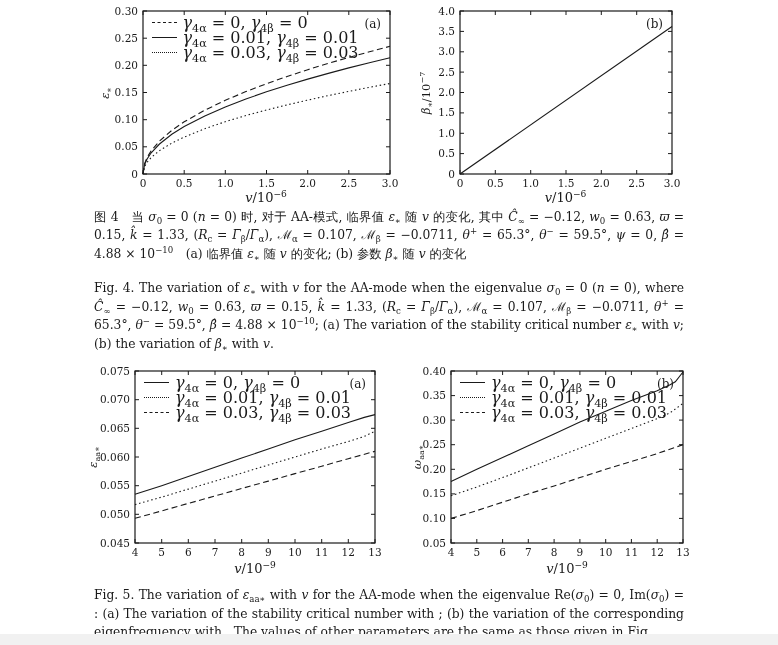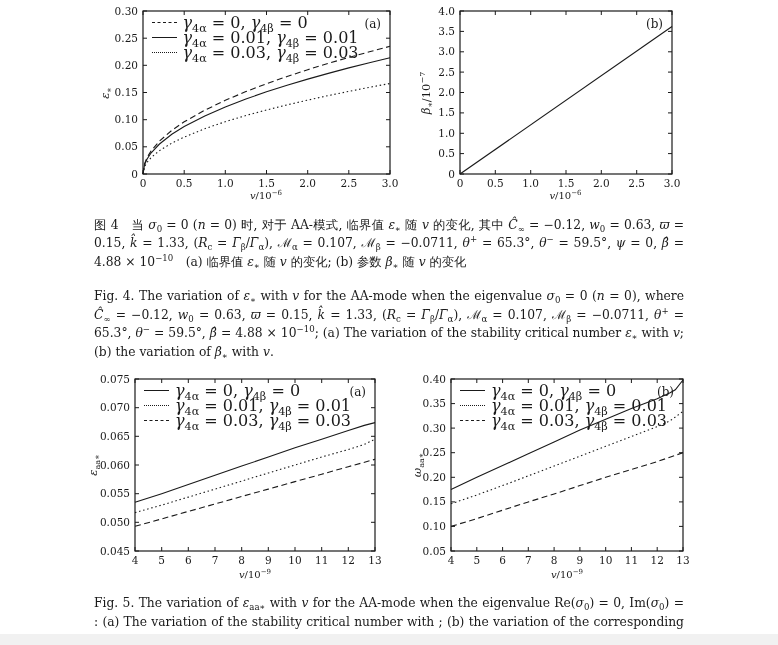--- a/index.html
+++ b/index.html
@@ -10,32 +10,32 @@
     position:relative;
   }
   .page{width:778px;height:645px;position:relative;}
   .figure-row{display:flex;justify-content:center;align-items:flex-start;}
   #fig4-row{margin-top:3px;gap:16px;}
   #fig5-row{margin-top:10px;gap:24px;}
   .chart{position:relative;}
   .chart svg{position:absolute;left:0;top:0;}
   .tick{font-family:"DejaVu Serif","Liberation Serif",serif;font-size:10.5px;fill:#1a1a1a;}
   .panel{font-family:"DejaVu Serif","Liberation Serif",serif;font-size:12px;fill:#1a1a1a;}
-  .xlabel{position:absolute;transform:translateX(-50%);font-size:10px;white-space:nowrap;}
+  .xlabel{position:absolute;transform:translateX(-50%);font-size:13px;white-space:nowrap;}
   .ylabel{position:absolute;transform:translate(-50%,-50%) rotate(-90deg);font-size:11.5px;white-space:nowrap;}
   .legend{position:absolute;}
   .lrow{display:flex;align-items:center;height:15px;}
   .lsample{width:25px;height:0;display:inline-block;border-top-color:#1a1a1a;border-top-width:1.6px;flex:none;}
   .lsample.solid{border-top-style:solid;}
   .lsample.dashed{border-top-style:dashed;}
   .lsample.dotted{border-top-style:dotted;}
   .llab{margin-left:6px;font-size:16px;white-space:nowrap;}
   sub,sup{font-size:0.7em;line-height:0;}
   .caption{width:590px;margin:0 auto;font-size:12.3px;line-height:1.5;text-align:justify;}
-  .caption.zh-4{margin-top:8px;}
+  .caption.zh-4{}
   .caption.en-4{margin-top:16px;}
   .caption.zh-5{margin-top:8px;}
   .caption.en-5{margin-top:7px;}
   .figref{color:var(--figref,#cf3a2b);cursor:pointer;}
   .bottom-strip{position:absolute;left:0;bottom:0;width:778px;height:14px;background:#f1f1f1;}
   i{font-style:italic;}
 </style>
 </head>
 <body style="background: rgb(255, 255, 255); color: rgb(26, 26, 26);">
 

